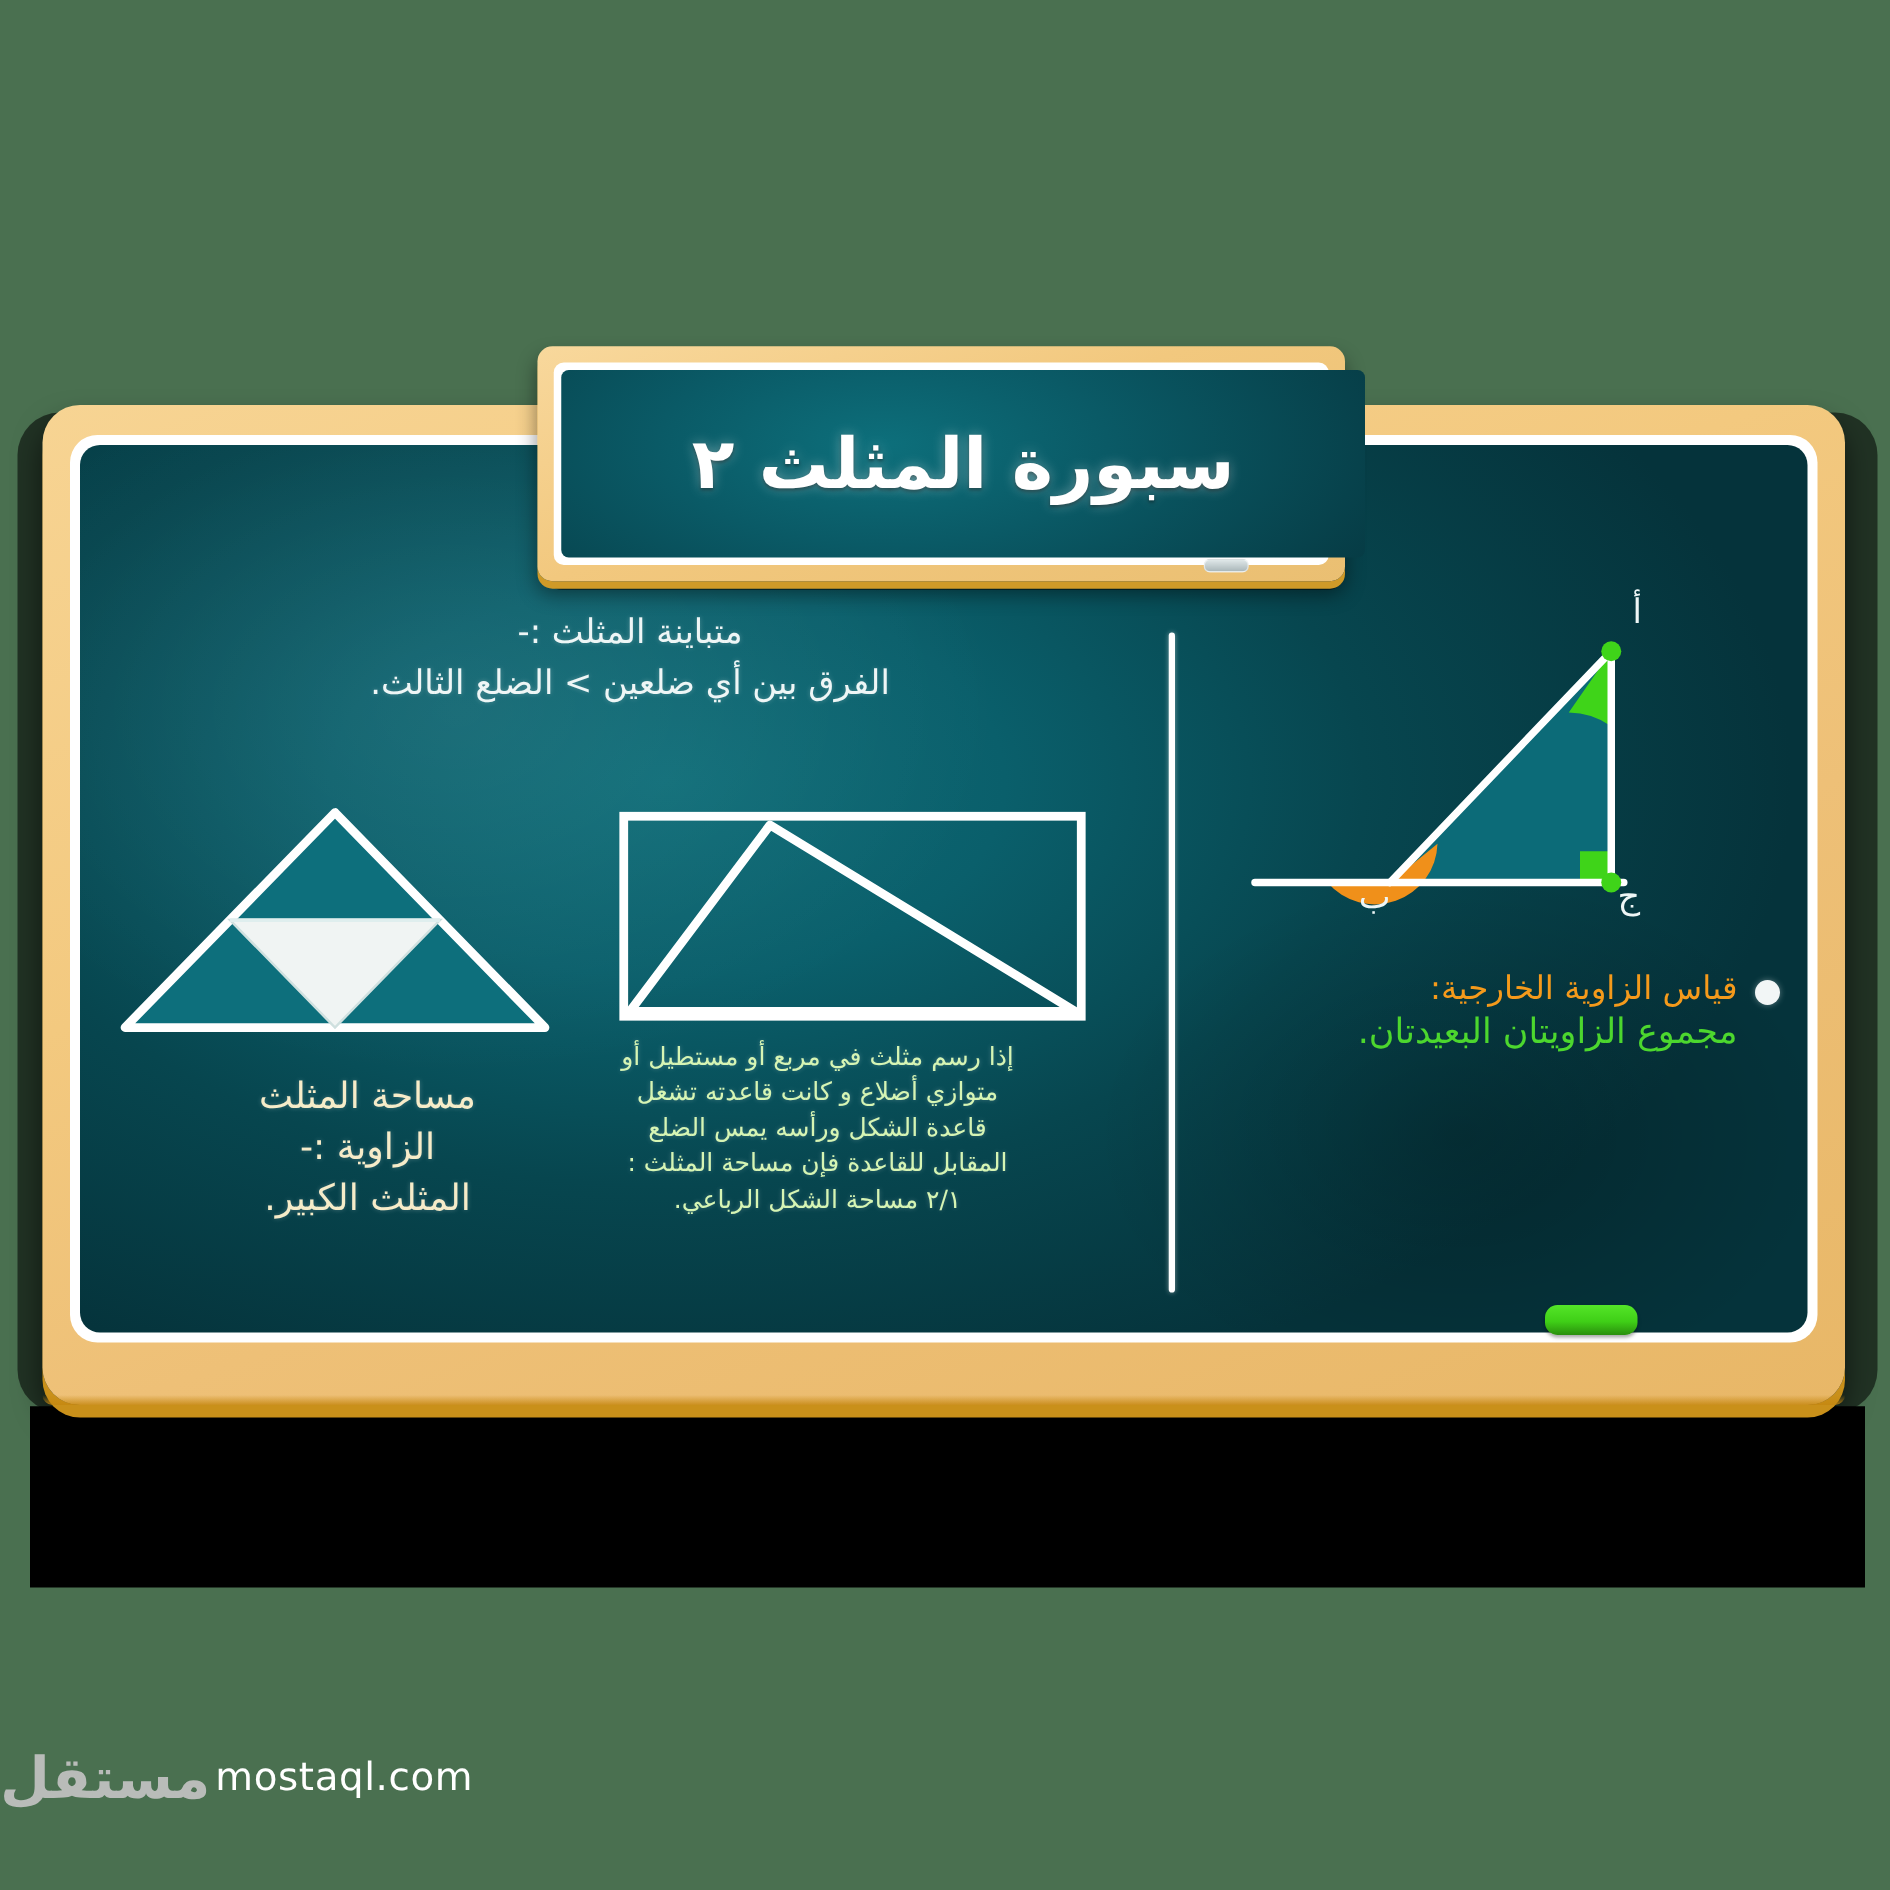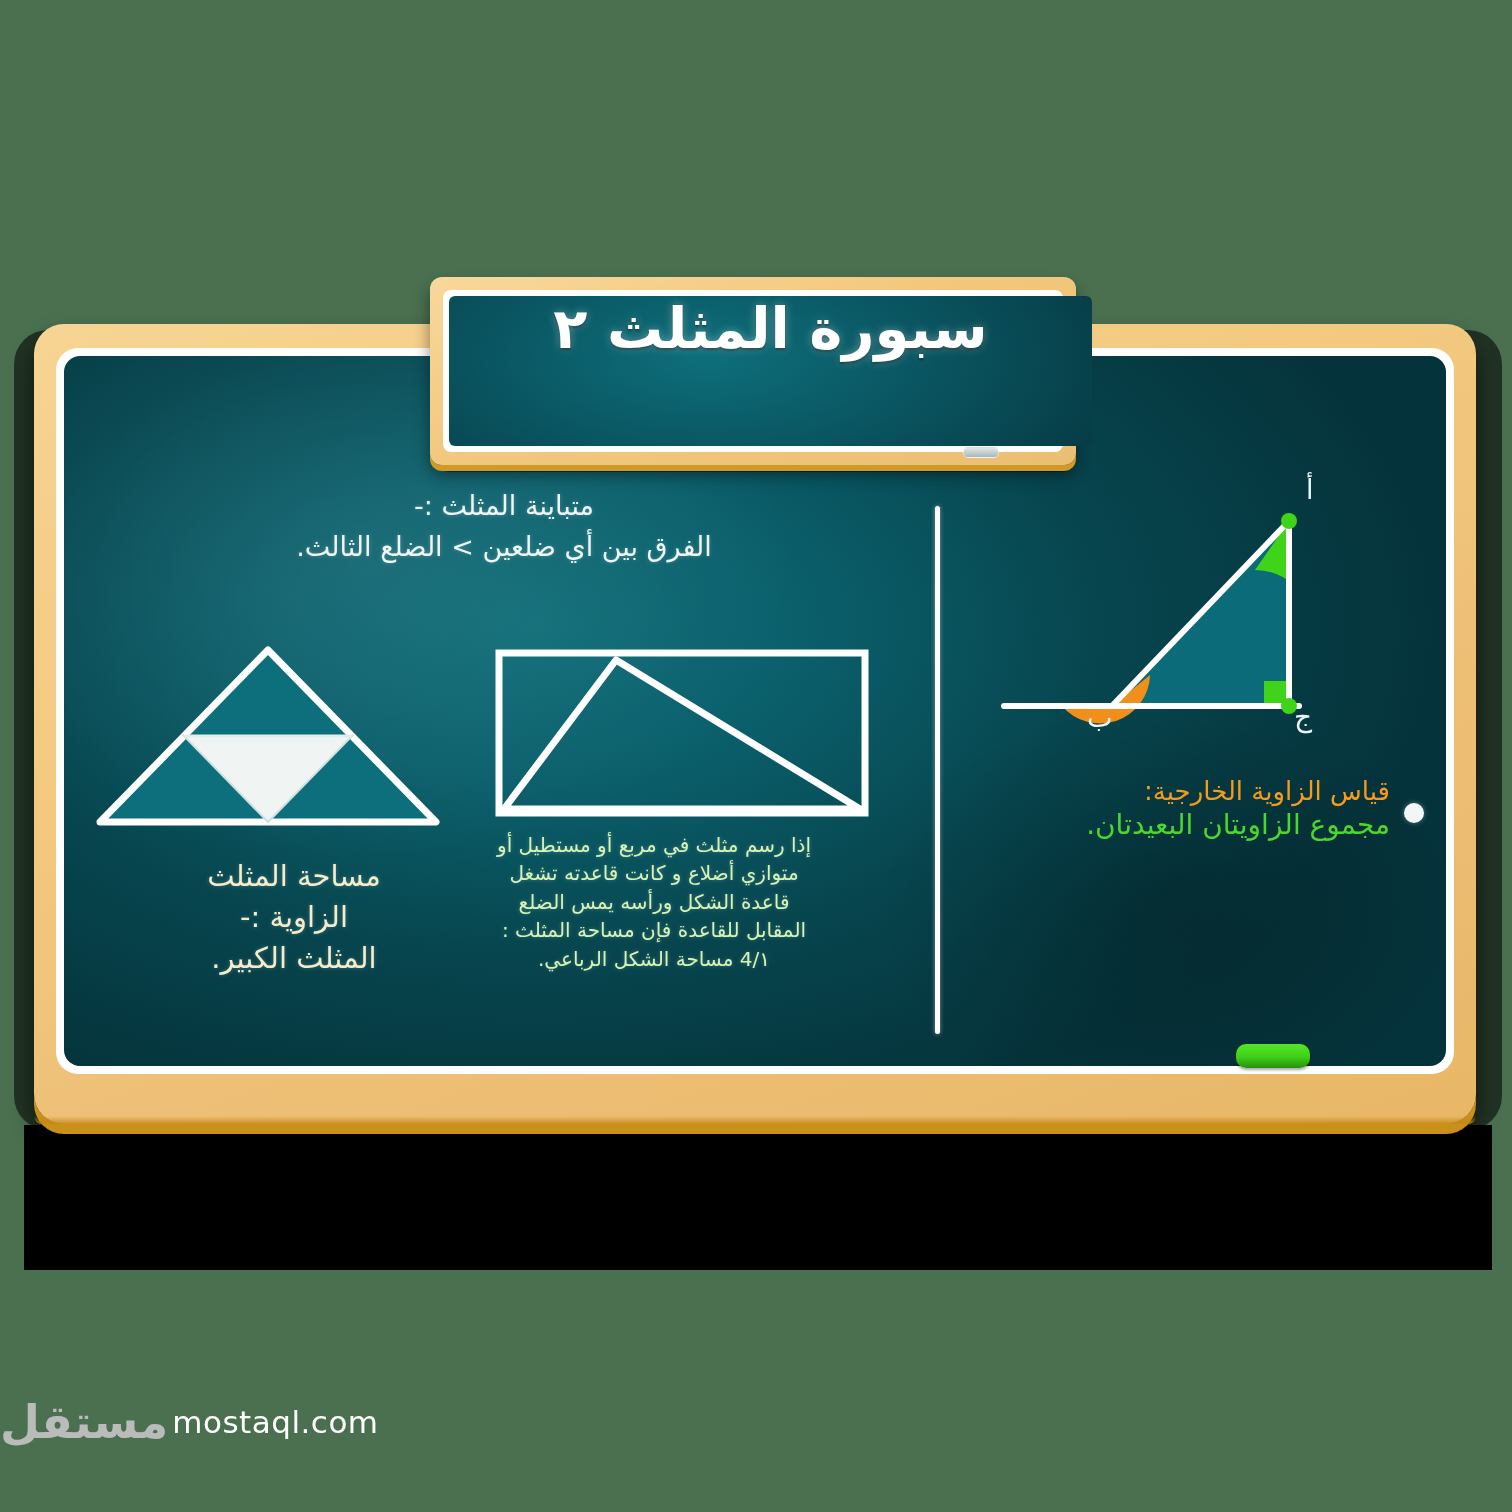--- a/index.html
+++ b/index.html
@@ -122,21 +122,21 @@
     background:#ffffff;
     z-index: 8;
   }
   .title-inner{
     position:absolute;
     left: 449px; top: 296px;
     width: 643px; height: 150px;
     border-radius: 6px;
     background: radial-gradient(ellipse 450px 200px at 40% 40%, #0d6f7b 0%, #0a5a66 40%, #063a43 100%);
     z-index: 9;
-    display:flex; justify-content:center;
+    display:flex; align-items:center; justify-content:center;
     overflow:hidden;
   }
   .title-text{
     color:#ffffff;
     font-size: 56px;
     font-weight: 700;
     letter-spacing: 1px;
     direction: rtl;
     text-shadow: 0 0 10px rgba(255,255,255,0.35), 0 2px 3px rgba(0,0,0,0.5);
     font-family: "DejaVu Sans", sans-serif;
@@ -210,21 +210,21 @@
     width: 330px;
     font-size: 20px;
     line-height: 1.42;
   }
 
   
   .bullet-row{
     position:absolute;
     display:flex;
     flex-direction: row-reverse;
-    align-items:center;
+    align-items:flex-start;
     gap: 14px;
   }
   .bullet-dot{
     flex: 0 0 auto;
     width: 20px; height: 20px;
     border-radius: 50%;
     background:#f2f6f6;
     margin-top: 8px;
     box-shadow: 0 0 5px rgba(255,255,255,0.35);
   }
@@ -323,21 +323,21 @@
       <div>المثلث الكبير.</div>
     </div>
 
     <div class="fig-rect">
       <svg width="380" height="175" viewBox="0 0 380 175" xmlns="http://www.w3.org/2000/svg">
         <rect x="7" y="7" width="366" height="160" fill="none" stroke="#ffffff" stroke-width="7"></rect>
         <polygon points="12,163 124,14 368,163" fill="none" stroke="#ffffff" stroke-width="7" stroke-linejoin="round"></polygon>
       </svg>
     </div>
 
-    <div class="cap-mid chalk chalk-green">إذا رسم مثلث في مربع أو مستطيل أو متوازي أضلاع و كانت قاعدته تشغل قاعدة الشكل ورأسه يمس الضلع المقابل للقاعدة فإن مساحة المثلث : 4/١ مساحة الشكل الرباعي.</div>
+    <div class="cap-mid chalk chalk-green">إذا رسم مثلث في مربع أو مستطيل أو متوازي أضلاع و كانت قاعدته تشغل قاعدة الشكل ورأسه يمس الضلع المقابل للقاعدة فإن مساحة المثلث : ٢/١ مساحة الشكل الرباعي.</div>
 
     <div class="fig-triangle">
       <svg width="400" height="290" viewBox="0 0 400 290" xmlns="http://www.w3.org/2000/svg">
 
         <polygon points="325,45 325,230 148,230" fill="#0c6b78"></polygon>
 
         <path d="M148,230 L98,230 A50,50 0 0 0 186,199 Z" fill="#f0901a"></path>
 
         <path d="M325,45 L325,105 A60,60 0 0 0 291,94 Z" fill="#3fd419"></path>
 

